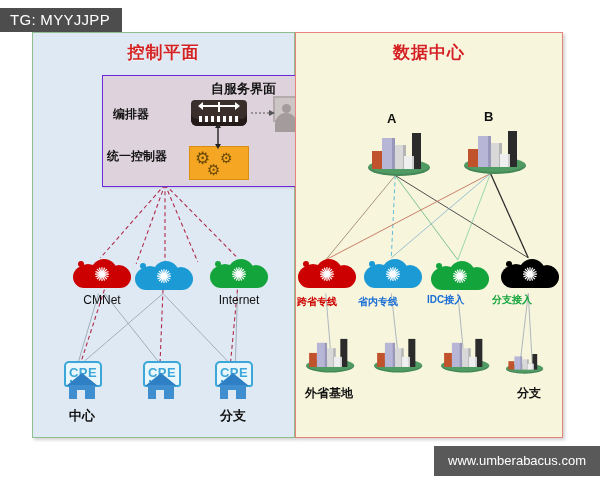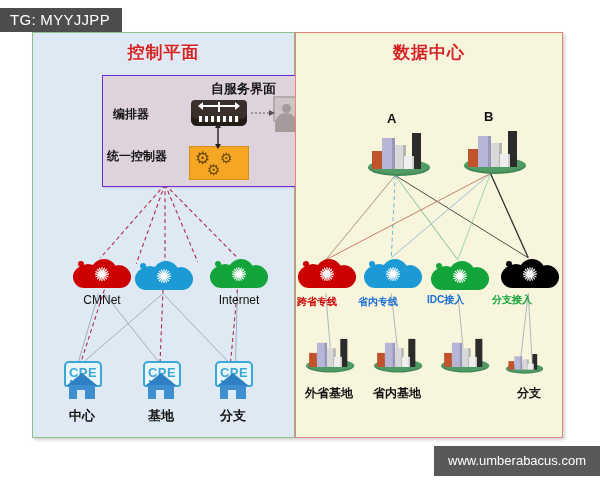--- a/index.html
+++ b/index.html
@@ -334,21 +334,20 @@
     <div class="cpe" style="left:104px; top:328px;">
       <div class="box">
           <div class="t">CPE</div>
           <div class="dots"></div>
         </div>
       <div class="house">
           <div class="roof"></div>
           <div class="body"></div>
           <div class="door"></div>
         </div>
-      <div class="cpe-label">基地</div>
     </div>
     <div class="cpe" style="left:176px; top:328px;">
       <div class="box">
           <div class="t">CPE</div>
           <div class="dots"></div>
         </div>
       <div class="house">
           <div class="roof"></div>
           <div class="body"></div>
           <div class="door"></div>
@@ -450,21 +449,20 @@
     <div class="city-label" style="position:absolute; left:-2px; top:352px; width:70px;">外省基地</div>
 
     <div class="city" style="left:78px; top:302px; transform:scale(.78); transform-origin:left top;">
       <div class="ground"></div>
       <div class="bld bo" style="left:4px;  width:10px; height:18px;"></div>
       <div class="bld bg1" style="left:14px; width:13px; height:31px;"></div>
       <div class="bld bg2" style="left:27px; width:11px; height:24px;"></div>
       <div class="bld bk" style="left:44px; width:9px;  height:36px;"></div>
       <div class="bld bw" style="left:36px; width:10px; height:13px;"></div>
     </div>
-    <div class="city-label" style="position:absolute; left:66px; top:352px; width:70px;">省内基地</div>
 
     <div class="city" style="left:145px; top:302px; transform:scale(.78); transform-origin:left top;">
       <div class="ground"></div>
       <div class="bld bo" style="left:4px;  width:10px; height:18px;"></div>
       <div class="bld bg1" style="left:14px; width:13px; height:31px;"></div>
       <div class="bld bg2" style="left:27px; width:11px; height:24px;"></div>
       <div class="bld bk" style="left:44px; width:9px;  height:36px;"></div>
       <div class="bld bw" style="left:36px; width:10px; height:13px;"></div>
     </div>
 

